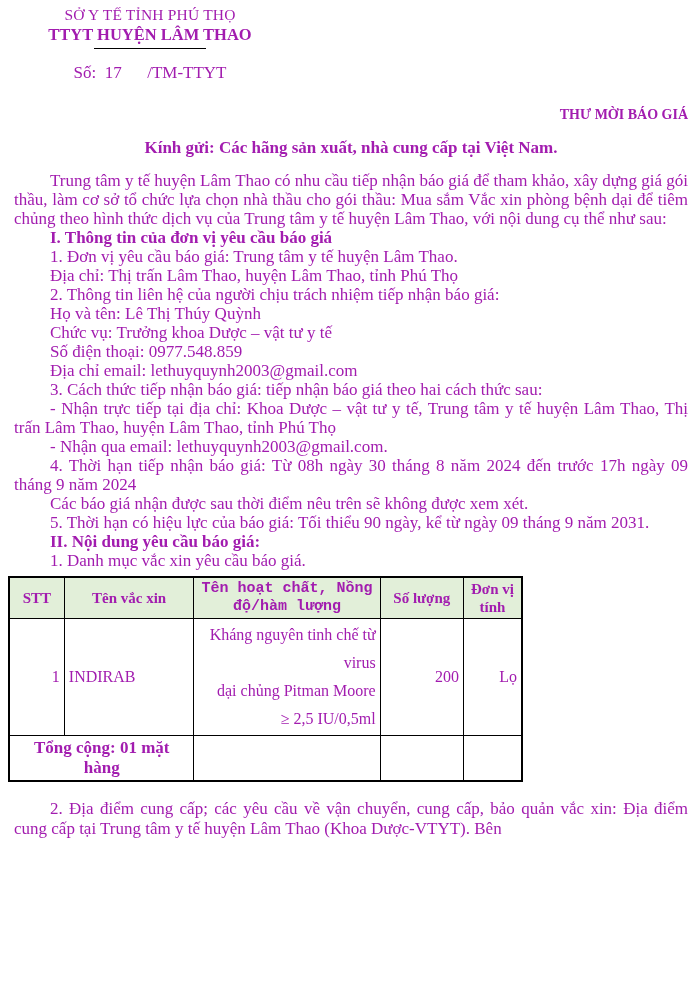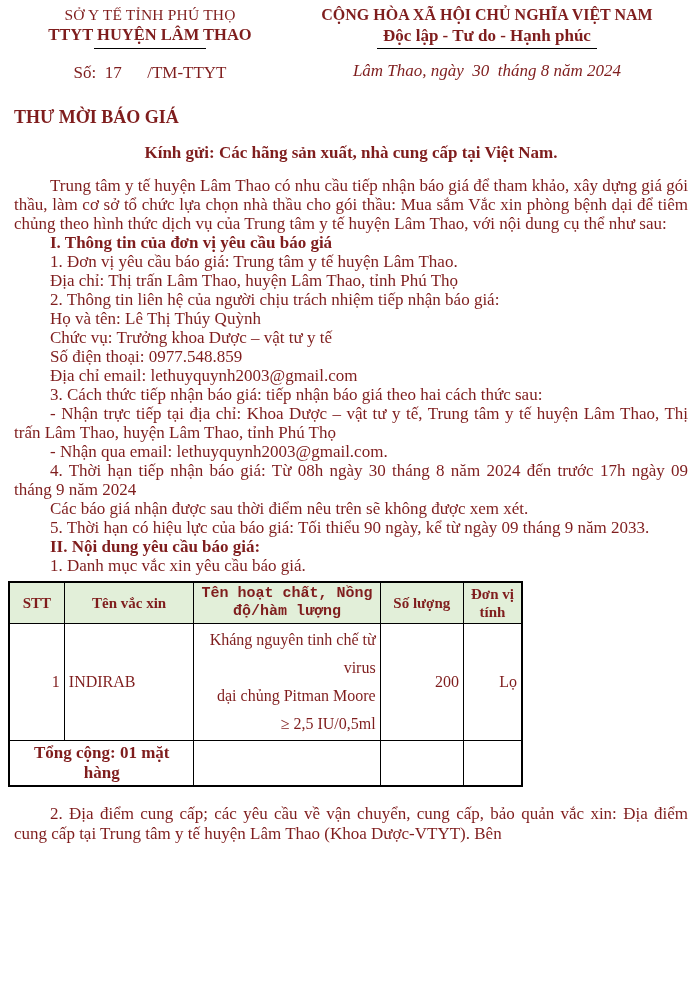--- a/index.html
+++ b/index.html
@@ -1,39 +1,39 @@
 <!DOCTYPE html>
 <html><head>
 <meta charset="utf-8">
 <style>
   html,body{margin:0;padding:0;background:#fff;}
   .page{
     position:relative;
     width:700px;height:1007px;
-    background:#fff;color:#7f1d1d;
+    background:#fff;color:#a21caf;
     font-family:"Liberation Serif","DejaVu Serif",serif;
     font-size:17px;
     overflow:hidden;
     box-sizing:border-box;
     padding:6px 12px 16px 14px;
   }
   
   .doc-header{display:flex;width:100%;}
   .hdr-left{width:272px;text-align:center;flex-shrink:0;}
   .hdr-right{flex:1;text-align:center;}
   .hdr-line1-left{font-size:15.5px;letter-spacing:.2px;}
   .hdr-line2-left{font-size:16.5px;font-weight:bold;margin-top:1px;}
   .hdr-rule-left{width:112px;border-top:1.5px solid #000;margin:3px auto 0 auto;}
   .hdr-line1-right{font-size:16px;font-weight:bold;}
   .hdr-line2-right{font-size:17px;font-weight:bold;display:inline-block;
     border-bottom:1.5px solid #000;padding:0 6px 2px 6px;margin-top:2px;}
   .doc-number{margin-top:14px;font-size:17px;white-space:pre;}
   .place-date{margin-top:12px;font-size:17px;font-style:italic;white-space:pre;}
   
-  .doc-title{text-align:left;font-weight:bold;font-size:18px;margin-top:24px;}
+  .doc-title{text-align:right;font-weight:bold;font-size:14px;margin-top:24px;}
   .salutation{text-align:center;font-weight:bold;font-size:17px;margin-top:15px;}
   
   .body-text{margin-top:13px;}
   .body-text p{margin:0;line-height:19px;}
   .para{ text-align:justify; text-indent:36px;}
   .line{ text-indent:36px;}
   .bold{ font-weight:bold;}
   
   table.quote{
     border-collapse:collapse;
@@ -74,46 +74,41 @@
 
 <div class="page">
 
   <div class="doc-header">
     <div class="hdr-left">
       <div class="hdr-line1-left">SỞ Y TẾ TỈNH PHÚ THỌ</div>
       <div class="hdr-line2-left">TTYT HUYỆN LÂM THAO</div>
       <div class="hdr-rule-left"></div>
       <div class="doc-number">Số:  17      /TM-TTYT</div>
     </div>
-    <div class="hdr-right">
-      <div class="hdr-line1-right">CỘNG HÒA XÃ HỘI CHỦ NGHĨA VIỆT NAM</div>
-      <div><span class="hdr-line2-right">Độc lập - Tư do - Hạnh phúc</span></div>
-      <div class="place-date">Lâm Thao, ngày  30  tháng 8 năm 2024</div>
-    </div>
   </div>
 
   <div class="doc-title">THƯ MỜI BÁO GIÁ</div>
   <div class="salutation">Kính gửi: Các hãng sản xuất, nhà cung cấp tại Việt Nam.</div>
 
   <div class="body-text">
     <p class="para">Trung tâm y tế huyện Lâm Thao có nhu cầu tiếp nhận báo giá để tham khảo, xây dựng giá gói thầu, làm cơ sở tổ chức lựa chọn nhà thầu cho gói thầu: Mua sắm Vắc xin phòng bệnh dại để tiêm chủng theo hình thức dịch vụ của Trung tâm y tế huyện Lâm Thao, với nội dung cụ thể như sau:</p>
     <p class="line bold">I. Thông tin của đơn vị yêu cầu báo giá</p>
     <p class="line">1. Đơn vị yêu cầu báo giá: Trung tâm y tế huyện Lâm Thao.</p>
     <p class="line">Địa chỉ: Thị trấn Lâm Thao, huyện Lâm Thao, tỉnh Phú Thọ</p>
     <p class="line">2. Thông tin liên hệ của người chịu trách nhiệm tiếp nhận báo giá:</p>
     <p class="line">Họ và tên: Lê Thị Thúy Quỳnh</p>
     <p class="line">Chức vụ: Trưởng khoa Dược – vật tư y tế</p>
     <p class="line">Số điện thoại: 0977.548.859</p>
     <p class="line">Địa chỉ email: lethuyquynh2003@gmail.com</p>
     <p class="line">3. Cách thức tiếp nhận báo giá: tiếp nhận báo giá theo hai cách thức sau:</p>
     <p class="para">- Nhận trực tiếp tại địa chỉ: Khoa Dược – vật tư y tế, Trung tâm y tế huyện Lâm Thao, Thị trấn Lâm Thao, huyện Lâm Thao, tỉnh Phú Thọ</p>
     <p class="line">- Nhận qua email: lethuyquynh2003@gmail.com.</p>
     <p class="para">4. Thời hạn tiếp nhận báo giá: Từ 08h ngày 30 tháng 8 năm 2024 đến trước 17h ngày 09 tháng 9 năm 2024</p>
     <p class="line">Các báo giá nhận được sau thời điểm nêu trên sẽ không được xem xét.</p>
-    <p class="para">5. Thời hạn có hiệu lực của báo giá: Tối thiểu 90 ngày, kể từ ngày 09 tháng 9 năm 2033.</p>
+    <p class="para">5. Thời hạn có hiệu lực của báo giá: Tối thiểu 90 ngày, kể từ ngày 09 tháng 9 năm 2031.</p>
     <p class="line bold">II. Nội dung yêu cầu báo giá:</p>
     <p class="line">1. Danh mục vắc xin yêu cầu báo giá.</p>
   </div>
 
   <table class="quote">
     <thead>
       <tr>
         <th class="col-stt" style="background-color: rgb(226, 239, 217);">STT</th>
         <th class="col-name" style="background-color: rgb(226, 239, 217);">Tên vắc xin</th>
         <th class="col-ingredient" style="background-color: rgb(226, 239, 217);">Tên hoạt chất, Nồng độ/hàm lượng</th>

